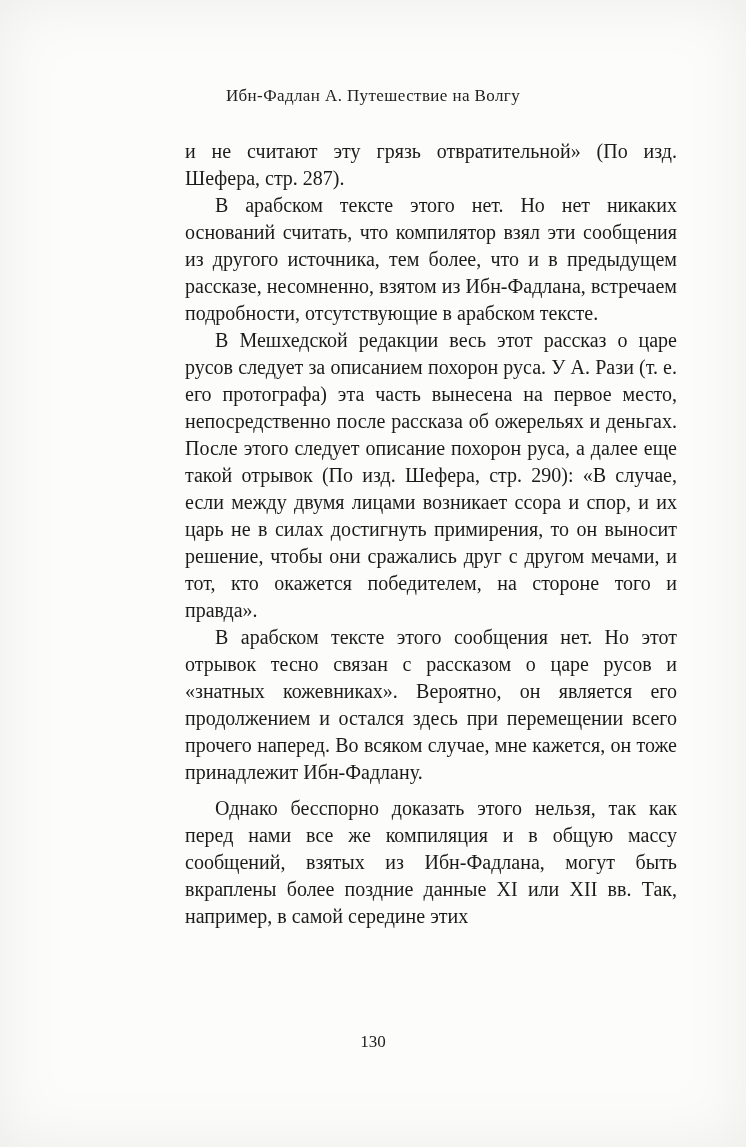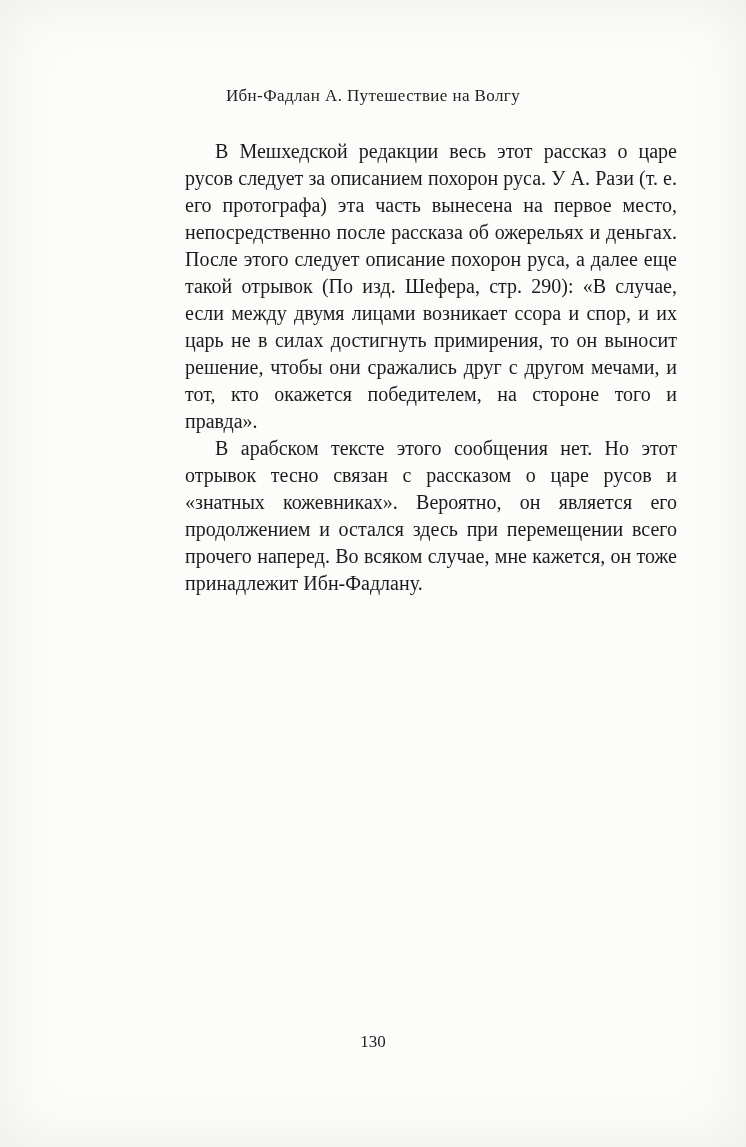--- a/index.html
+++ b/index.html
@@ -58,18 +58,21 @@
     color: #222;
   }
 </style>
 </head>
 <body>
 
 <div class="scan-page">
   <div class="running-head">Ибн-Фадлан А. Путешествие на Волгу</div>
 
   <div class="text-body">
+      <p class="para">и не считают эту грязь отвратительной» (По изд. Шефера, стр. 287).</p>
+      <p class="para indent">В арабском тексте этого нет. Но нет никаких оснований считать, что компилятор взял эти сообщения из другого источника, тем более, что и в предыдущем рассказе, несомненно, взятом из Ибн-Фадлана, встречаем подробности, отсутствующие в арабском тексте.</p>
       <p class="para indent">В Мешхедской редакции весь этот рассказ о царе русов следует за описанием похорон руса. У А. Рази (т. е. его протографа) эта часть вынесена на первое место, непосредственно после рассказа об ожерельях и деньгах. После этого следует описание похорон руса, а далее еще такой отрывок (По изд. Шефера, стр. 290): «В случае, если между двумя лицами возникает ссора и спор, и их царь не в силах достигнуть примирения, то он выносит решение, чтобы они сражались друг с другом мечами, и тот, кто окажется победителем, на стороне того и правда».</p>
       <p class="para indent">В арабском тексте этого сообщения нет. Но этот отрывок тесно связан с рассказом о царе русов и «знатных кожевниках». Вероятно, он является его продолжением и остался здесь при перемещении всего прочего наперед. Во всяком случае, мне кажется, он тоже принадлежит Ибн-Фадлану.</p>
+      <p class="para indent space-before">Однако бесспорно доказать этого нельзя, так как перед нами все же компиляция и в общую массу сообщений, взятых из Ибн-Фадлана, могут быть вкраплены более поздние данные XI или XII вв. Так, например, в самой середине этих</p>
     </div>
 
   <div class="folio">130</div>
 </div>
 
 </body></html>

